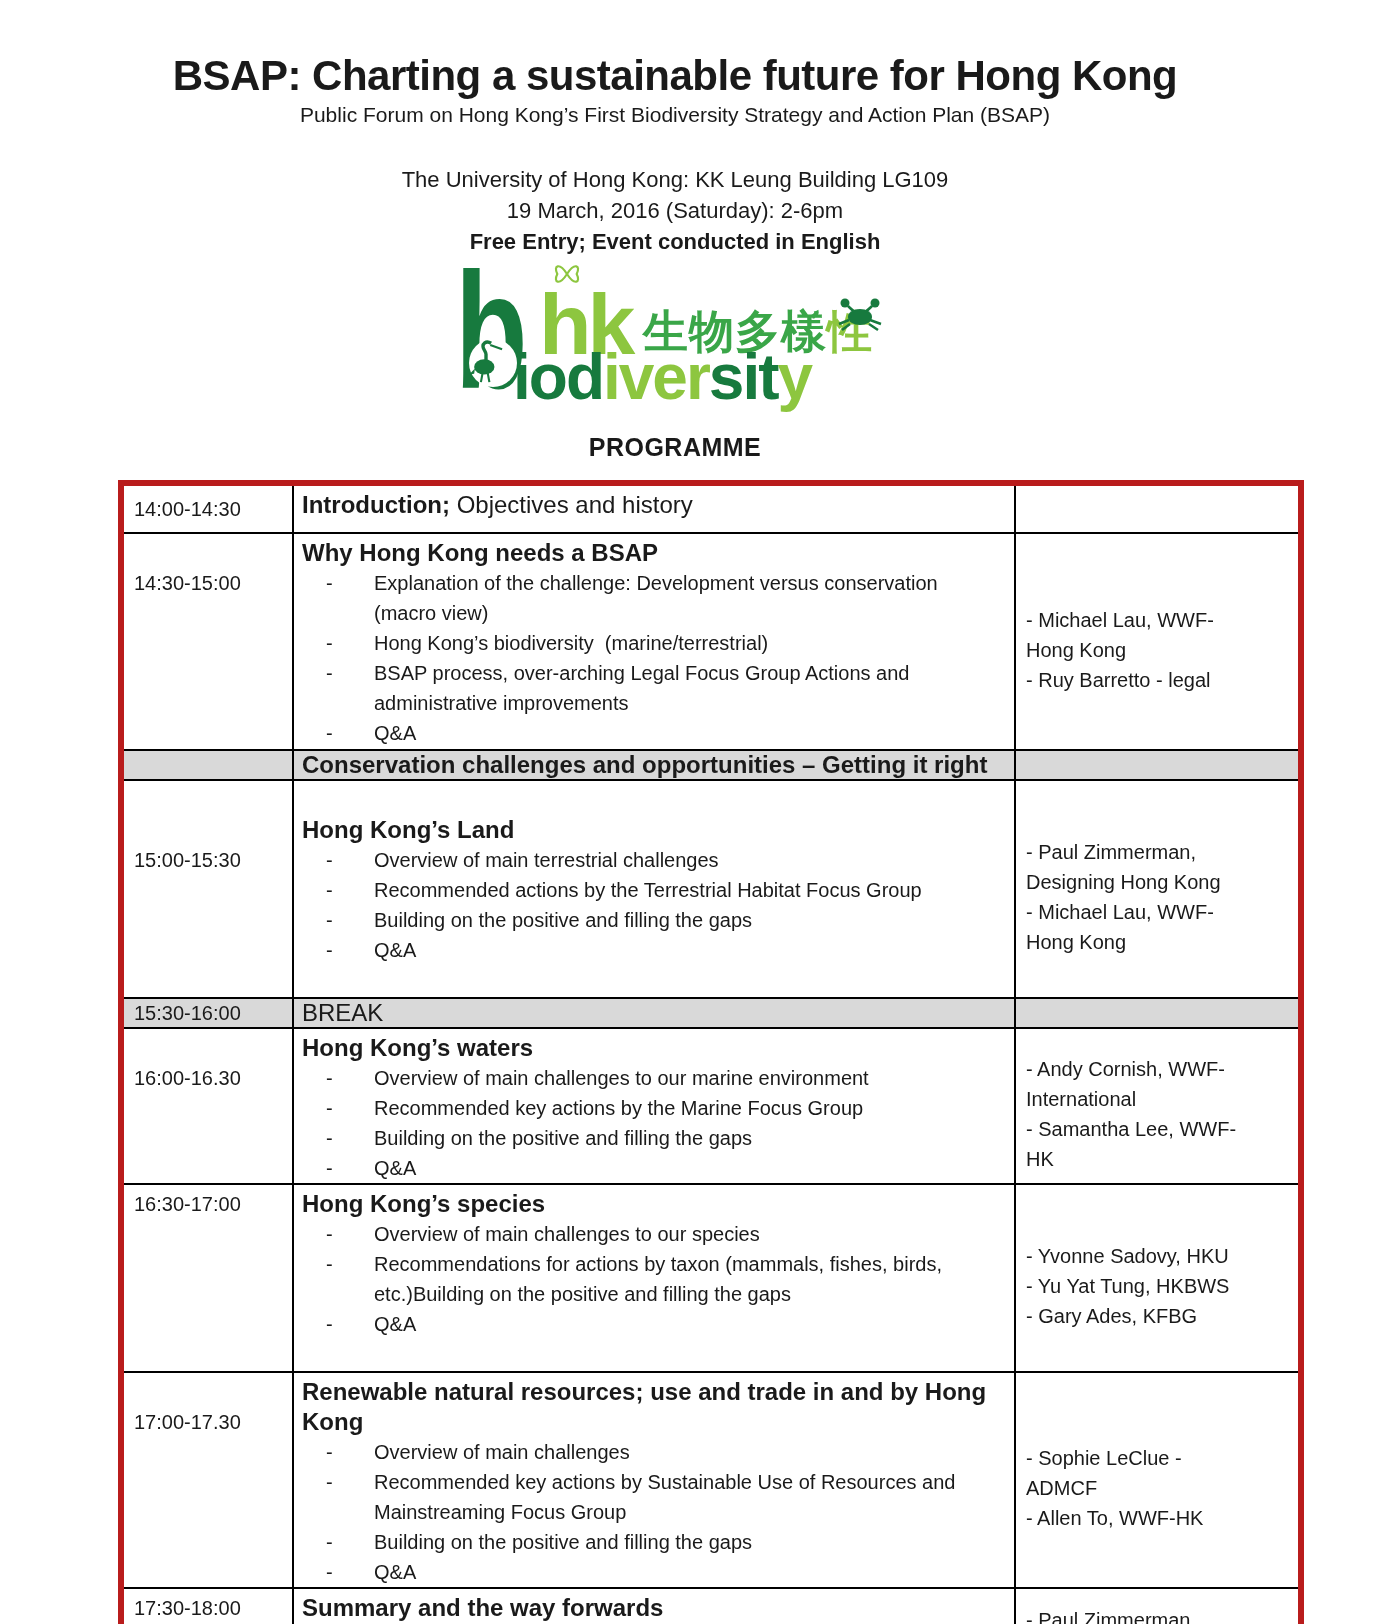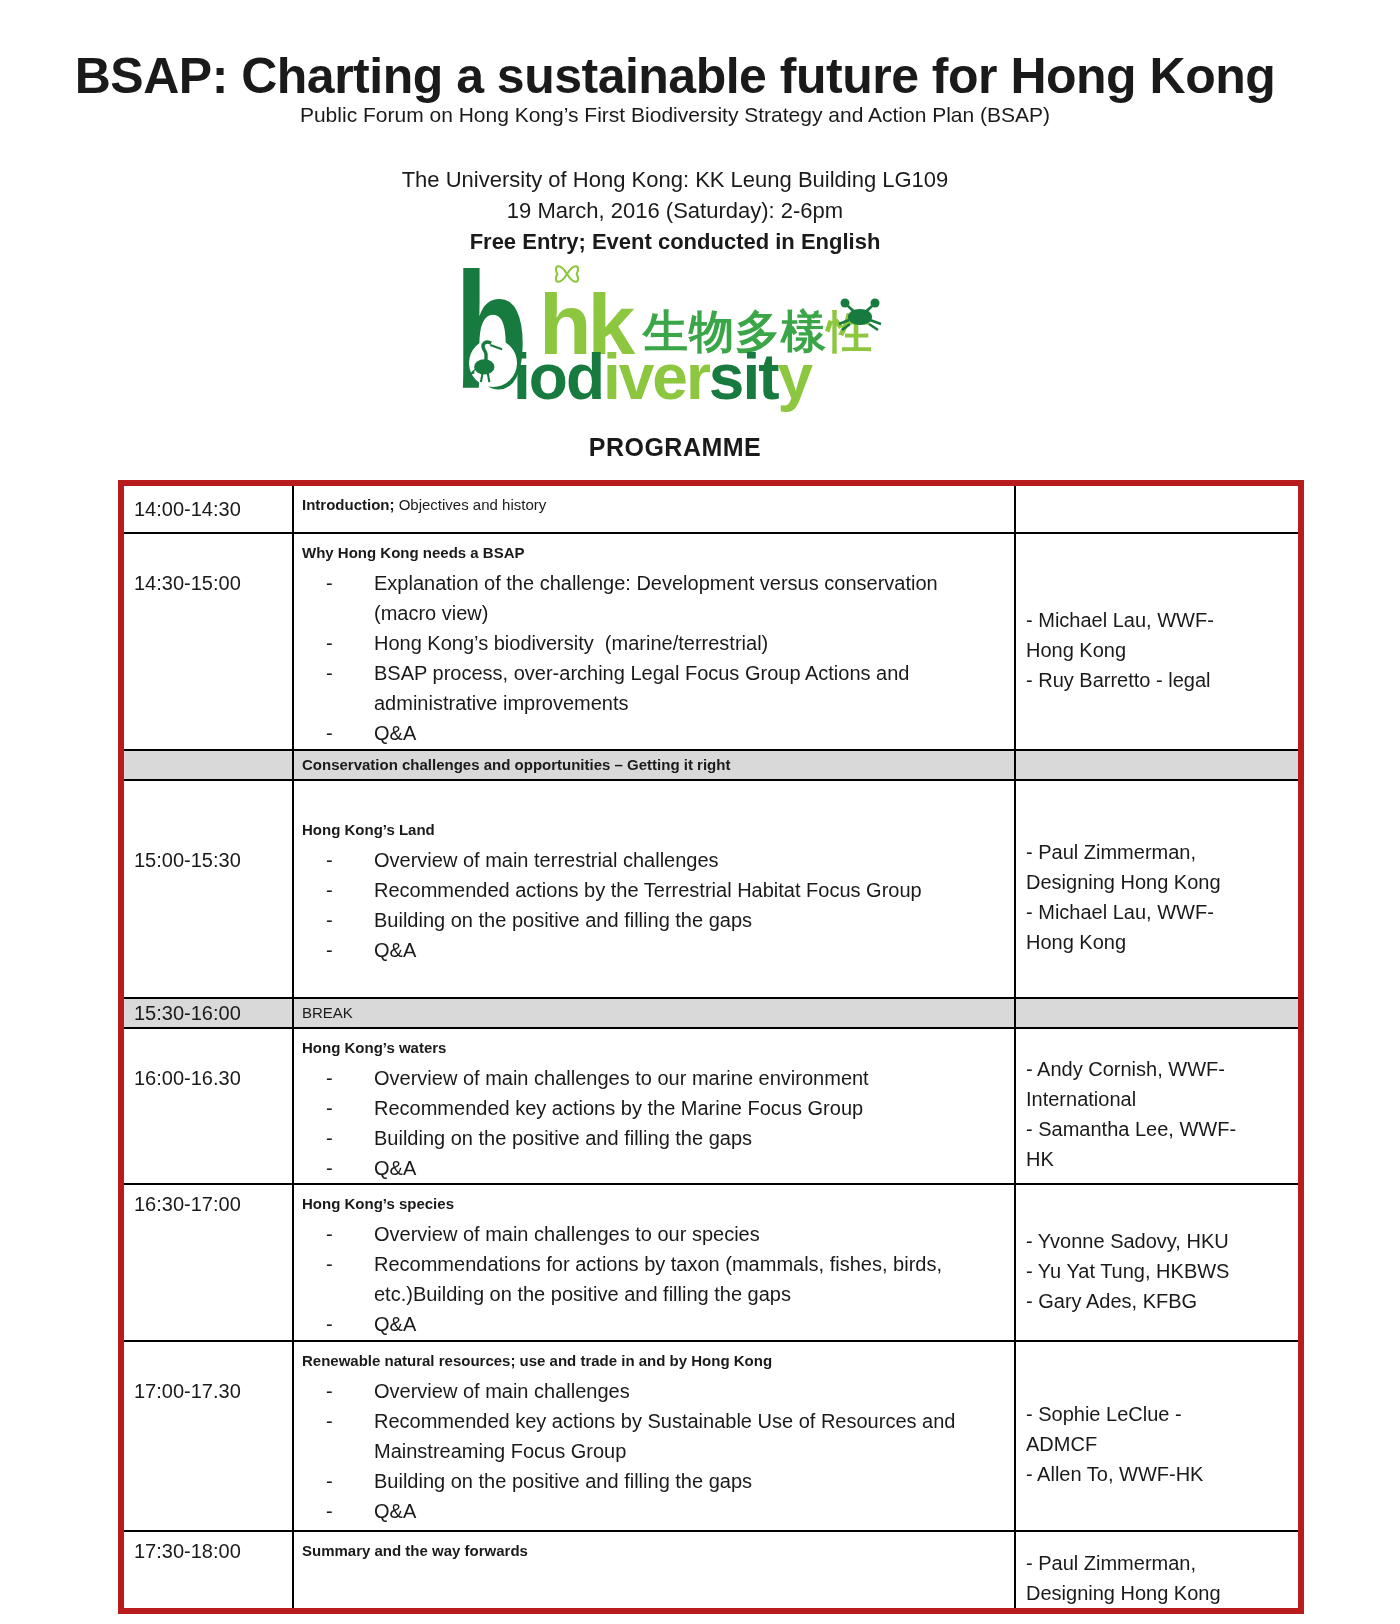--- a/index.html
+++ b/index.html
@@ -6,21 +6,21 @@
     --gd:#177a3e; --gm:#3aa648; --gl:#8dc63f; --shade:#d9d9d9; --ink:#1a1a1a;
   }
   *{box-sizing:border-box; margin:0; padding:0;}
   body{background:#fff;}
   .page{
     position:relative; width:1400px; height:1624px; background:#fff;
     font-family:"Liberation Sans","DejaVu Sans",sans-serif; color:var(--ink);
     overflow:hidden;
   }
   .header{width:1350px; text-align:center; padding-top:52px;}
-  .title{font-size:50px; font-weight:bold; letter-spacing:-0.5px; line-height:48px;}
+  .title{font-size:42px; font-weight:bold; letter-spacing:-0.5px; line-height:48px;}
   .subtitle{font-size:21px; line-height:30px; margin-top:0;}
   .venue-block{margin-top:34px; font-size:22px; line-height:31px;}
   .entry{font-weight:bold;}
   
   .logo{position:relative; width:440px; height:140px; margin:16px auto 0; text-align:left;}
   .logo span{display:inline;}
   .logo-b{position:absolute; left:0; top:-24px; font-size:165px; line-height:1;
           font-weight:bold; color:var(--gd); transform:scaleX(.72); transform-origin:left top;}
   .logo-bowl{position:absolute; left:14px; top:66px; width:48px; height:48px;
              background:#fff; border-radius:50%; display:flex; align-items:center; justify-content:center;}
@@ -39,21 +39,21 @@
   .programme-heading{font-size:25px; font-weight:bold; letter-spacing:.5px; margin-top:20px;}
   table.prog{border-collapse:collapse; table-layout:fixed; margin:18px 0 0 118px;
              width:1180px; border:6px solid #b91c1c;}
   td{border:2px solid #000; vertical-align:top; padding:0; overflow:hidden;}
   .c-time{width:172px; padding-left:10px; font-size:20px; line-height:26px;}
   .c-main{width:722px;}
   .c-spk{width:286px; vertical-align:middle; padding:16px 50px 0 10px;
          font-size:20px; line-height:30px;}
   .c-spk p{margin:0; white-space:pre-wrap;}
   .shaded{background:var(--shade);}
-  .heading{font-size:15px; line-height:30px; padding:4px 6px 0 8px; white-space:pre-wrap;}
+  .heading{font-size:24px; line-height:30px; padding:4px 6px 0 8px; white-space:pre-wrap;}
   .heading .hb{font-weight:bold;}
   tr.banner .heading{padding-top:0; line-height:28px;}
   .blank{height:30px;}
   .bullet{position:relative; font-size:20px; line-height:30px;
           padding-left:80px; padding-right:56px; white-space:pre-wrap;}
   .bullet::before{content:"-"; position:absolute; left:32px;}
 </style>
 </head>
 <body>
 
@@ -161,21 +161,21 @@
             <div class="bullet">Overview of main challenges to our marine environment</div>
             <div class="bullet">Recommended key actions by the Marine Focus Group</div>
             <div class="bullet">Building on the positive and filling the gaps</div>
             <div class="bullet">Q&amp;A</div>
           </td>
           <td class="c-spk">
             <p>- Andy Cornish, WWF-International</p>
             <p>- Samantha Lee, WWF-HK</p>
           </td>
         </tr>
-        <tr style="height: 157px; border-radius: 9px;">
+        <tr style="height: 188px; border-radius: 9px;">
           <td class="c-time" style="padding-top: 6px;">16:30-17:00</td>
           <td class="c-main">
             <div class="heading"><span class="hb">Hong Kong’s species</span></div>
             <div class="bullet">Overview of main challenges to our species</div>
             <div class="bullet">Recommendations for actions by taxon (mammals, fishes, birds, etc.)Building on the positive and filling the gaps</div>
             <div class="bullet">Q&amp;A</div>
           </td>
           <td class="c-spk">
             <p>- Yvonne Sadovy, HKU</p>
             <p>- Yu Yat Tung, HKBWS</p>

